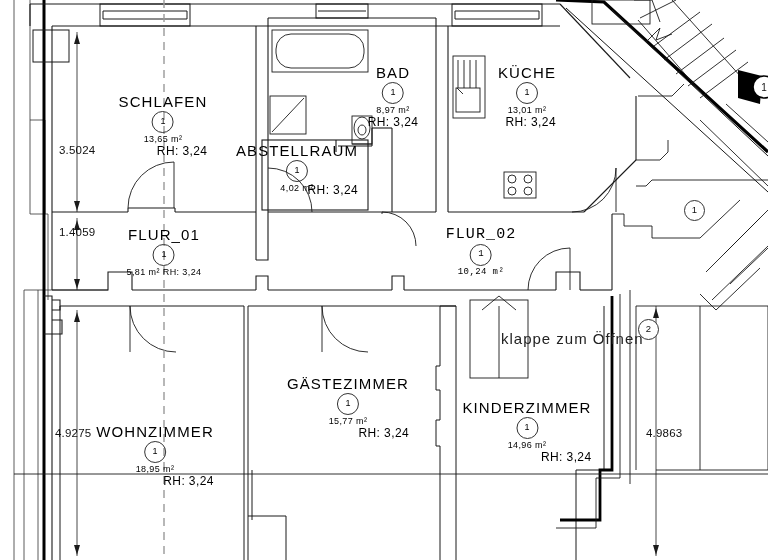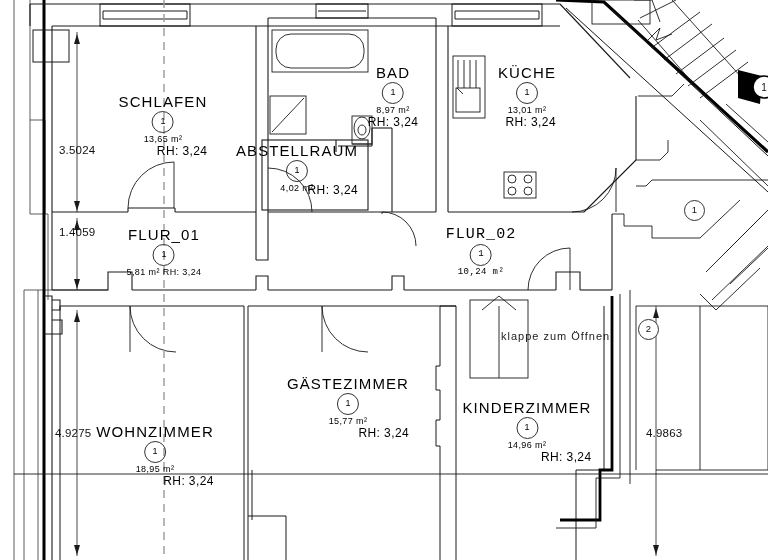--- a/index.html
+++ b/index.html
@@ -5,21 +5,21 @@
   html,body{margin:0;padding:0;background:#ffffff;}
   body{width:768px;height:560px;overflow:hidden;
        font-family:"Liberation Sans","DejaVu Sans",sans-serif;}
   #plan-root{position:relative;width:768px;height:560px;background:#fff;}
   svg{position:absolute;top:0;left:0;}
   .lbl-name{font-size:15px;letter-spacing:1.1px;}
   .lbl-area{font-size:9px;letter-spacing:.4px;}
   .lbl-rh{font-size:12px;letter-spacing:.4px;text-align:right;}
   .dim{position:absolute;font-size:11.5px;color:#111;letter-spacing:.2px;
        white-space:nowrap;}
-  .note{position:absolute;font-size:11px;color:#222;letter-spacing:1px;
+  .note{position:absolute;font-size:15px;color:#222;letter-spacing:1px;
         white-space:nowrap;padding-left:12px;}
   .mark{position:absolute;width:19px;height:19px;border:1.1px solid #222;
         border-radius:50%;font-size:9.5px;line-height:18px;text-align:center;
         color:#111;background:#fff;}
   .roomblock{position:absolute;transform:translateX(-50%);text-align:center;}
   .roomblock .num{margin:1px auto 1px;width:20px;height:20px;border:1px solid #333;
         border-radius:50%;font-size:9px;line-height:19px;}
 </style>
 </head>
 <body>

